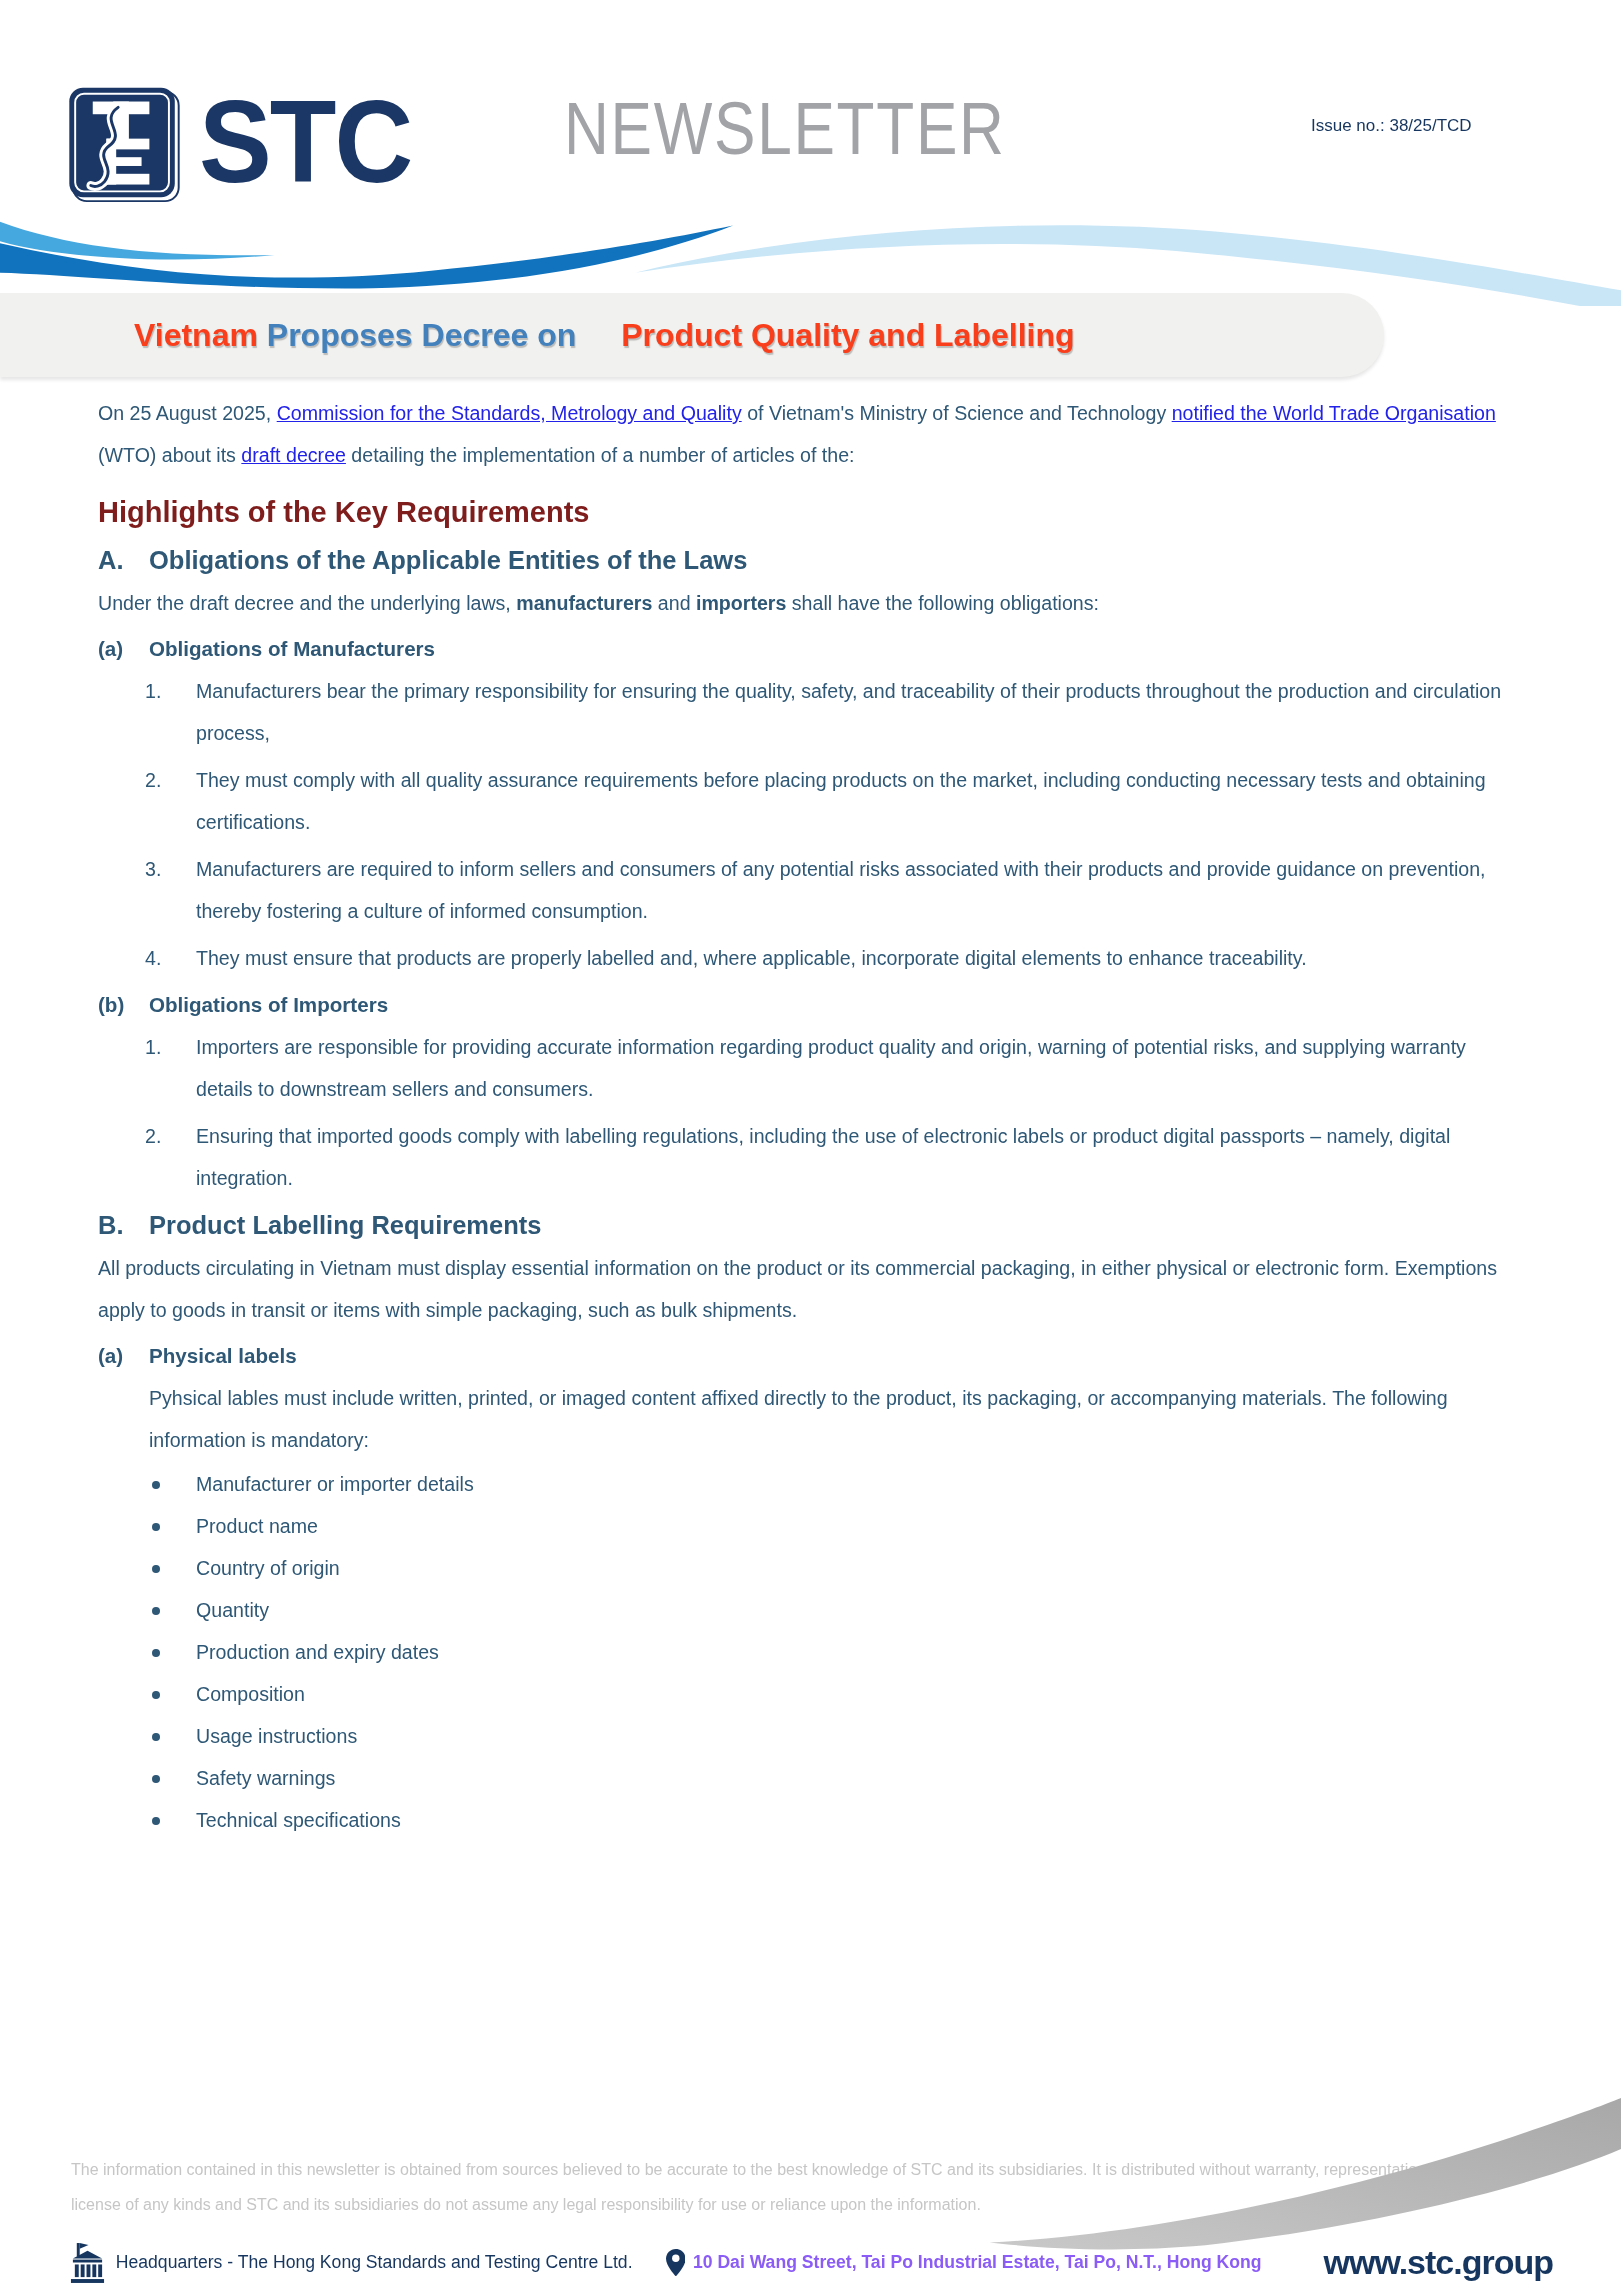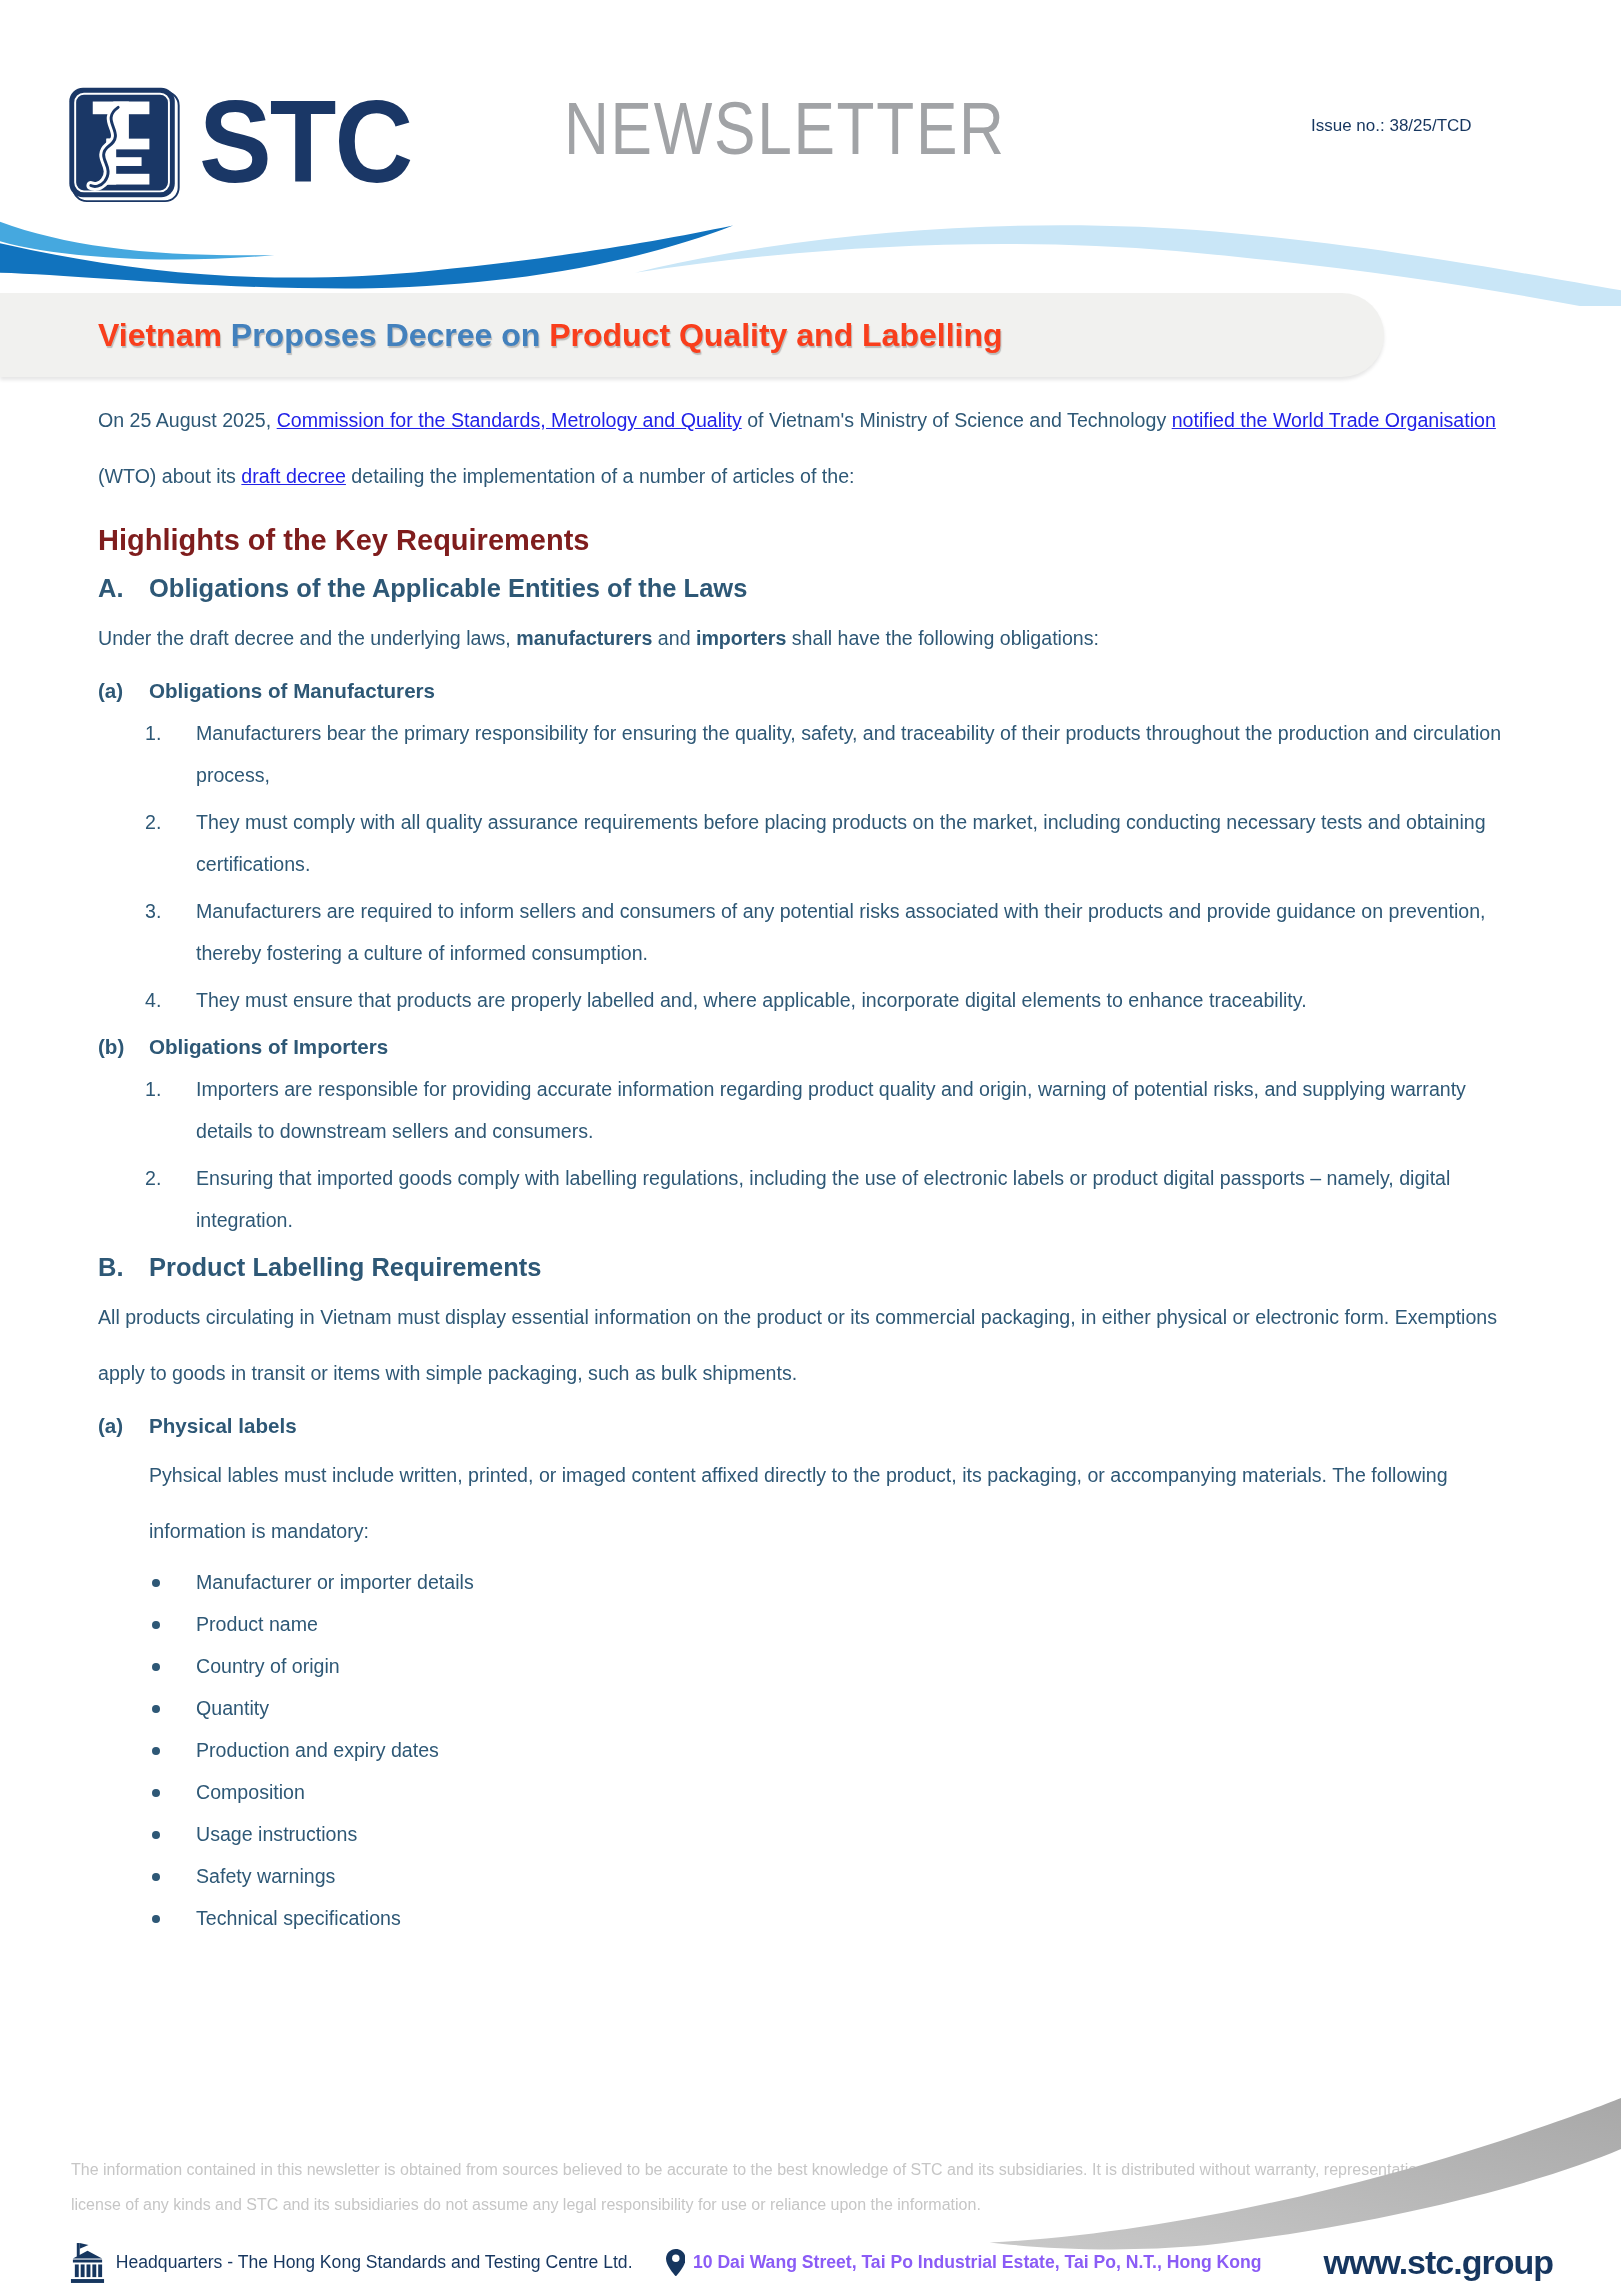--- a/index.html
+++ b/index.html
@@ -31,25 +31,25 @@
   .title-banner {
     position:absolute; left:0; top:293px; width:1384px; height:84px;
     background:#F1F1EF; border-radius:0 43px 43px 0;
     box-shadow:0 2.9px 3.9px rgba(0,0,0,0.10);
     display:flex; align-items:center;
   }
   .title-banner .headline {
     margin-left:98px; font-size:32px; font-weight:700; white-space:nowrap;
     text-shadow:1px 2px 1px rgba(90,90,90,0.35);
   }
-  .c-red  { color:#F93E1C; }
+  .c-red  { color:#F93E1C;margin-left:36px; }
   .c-blue { color:#4381BD; }
   
   .content { position:absolute; left:98px; top:392px; width:1429px; }
-  .content p.body { font-size:19.6px; line-height:56px; margin:0; }
+  .content p.body { font-size:19.6px; line-height:42px; margin:0; }
   .content a.inline-link { color:#2222E8; text-decoration:underline; }
   .seg-bold { font-weight:700; }
   ul.dots { list-style:none; margin:2px 0 0 0; padding:0; }
   ul.dots li { position:relative; padding-left:98px; font-size:19.6px; line-height:42px; }
   ul.dots li::before {
     content:""; position:absolute; left:54px; top:17.6px;
     width:7.8px; height:7.8px; border-radius:50%; background:#2E5876;
   }
   h1.highlights {
     font-size:29px; line-height:45px; font-weight:700; color:#7f1d1d;

